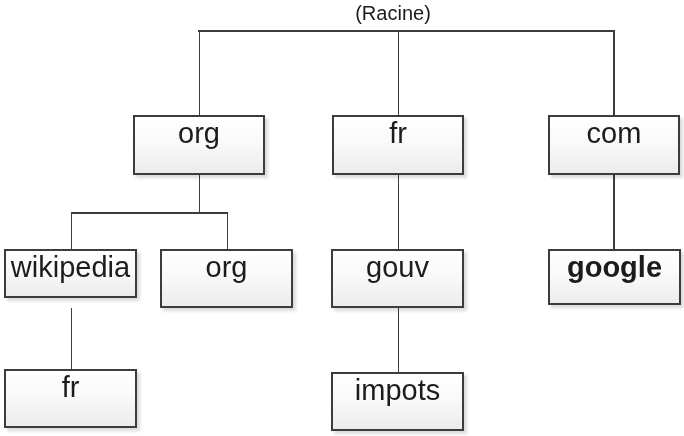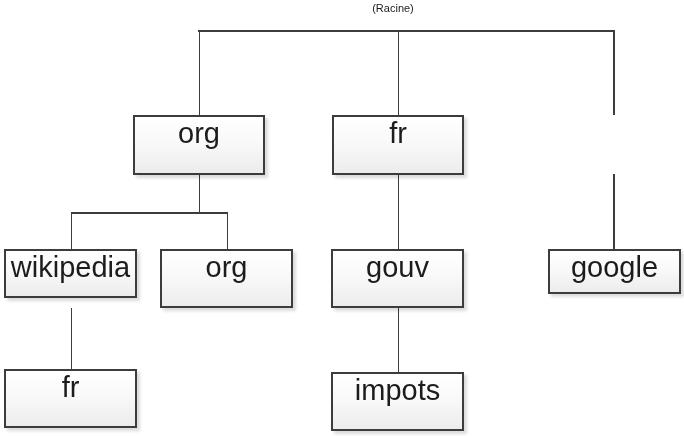--- a/index.html
+++ b/index.html
@@ -13,21 +13,21 @@
     width: 684px;
     height: 436px;
     background: #ffffff;
     overflow: hidden;
   }
   .root-label {
     position: absolute;
     left: 393px;
     top: 2px;
     transform: translateX(-50%);
-    font-size: 11px;
+    font-size: 20px;
     color: #1c1c1c;
     white-space: nowrap;
   }
   .node {
     position: absolute;
     box-sizing: border-box;
     border: 2px solid #3c3c3c;
     background: linear-gradient(to bottom, #ffffff 0%, #f9f9f9 45%, #ececec 100%);
     box-shadow: 3px 3px 3px rgba(0,0,0,0.14);
     display: flex;
@@ -40,21 +40,21 @@
   .h-line { height: 1.5px; }
   .v-line { width: 1.5px; }
 
   
   #n-org-tld   { left:133px; top:115px; width:132px; height:60px; }
   #n-fr-tld    { left:332px; top:115px; width:132px; height:60px; }
   #n-com-tld   { left:548px; top:115px; width:132px; height:60px; }
   #n-wikipedia { left:4px;   top:249px; width:133px; height:49px; }
   #n-org-sub   { left:160px; top:249px; width:133px; height:59px; }
   #n-gouv      { left:331px; top:249px; width:133px; height:59px; }
-  #n-google    { left:548px; top:249px; width:133px; height:45px; }
+  #n-google    { left:548px; top:249px; width:133px; height:56px;font-weight:bold; }
   #n-fr-leaf   { left:4px;   top:369px; width:133px; height:59px; }
   #n-impots    { left:331px; top:372px; width:133px; height:59px; }
 
   
   #c-root-h        { left:198px;   top:30px;  width:417px; }
   #c-root-v-org    { left:198.5px; top:30px;  height:85px; }
   #c-root-v-fr     { left:397.5px; top:30px;  height:85px; }
   #c-root-v-com    { left:613px;   top:30px;  height:85px; }
   #c-org-stub      { left:198.5px; top:174px; height:38px; }
   #c-org-h         { left:70.5px;  top:212px; width:157px; }
@@ -84,20 +84,23 @@
   <div class="v-line" id="c-com-v-google"></div>
   <div class="v-line" id="c-wiki-v-fr"></div>
   <div class="v-line" id="c-gouv-v-impots"></div>
 
   <div class="node" id="n-org-tld">
     <span>org</span>
   </div>
   <div class="node" id="n-fr-tld">
     <span>fr</span>
   </div>
+  <div class="node" id="n-com-tld">
+    <span>com</span>
+  </div>
   <div class="node" id="n-wikipedia">
     <span>wikipedia</span>
   </div>
   <div class="node" id="n-org-sub">
     <span>org</span>
   </div>
   <div class="node" id="n-gouv">
     <span>gouv</span>
   </div>
   <div class="node" id="n-google">

